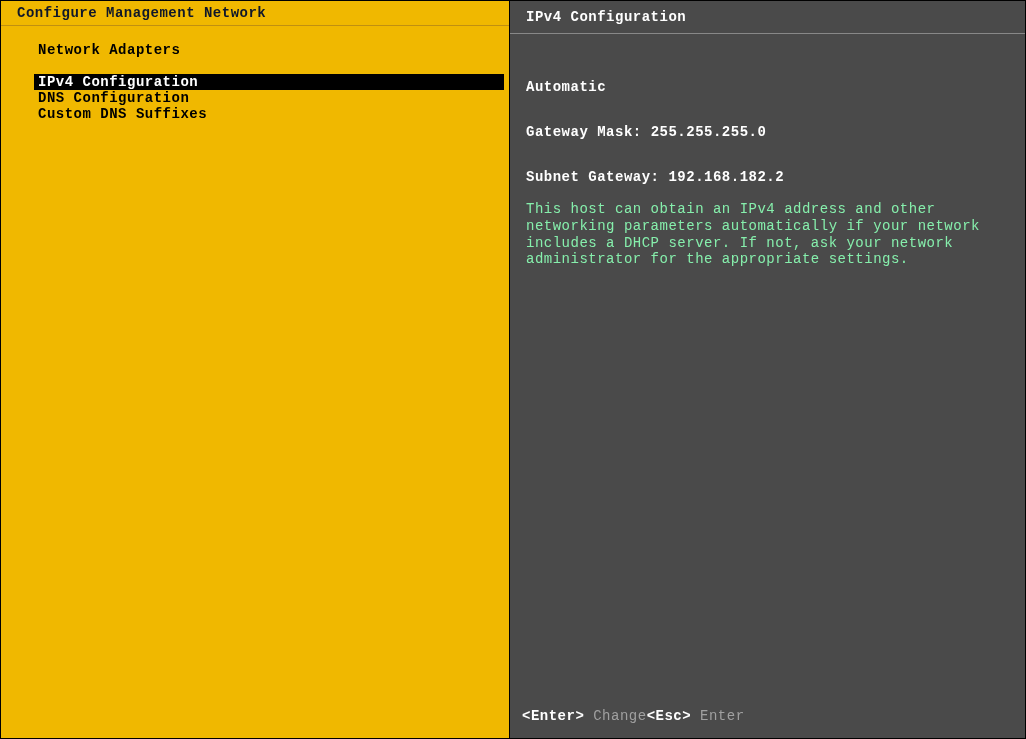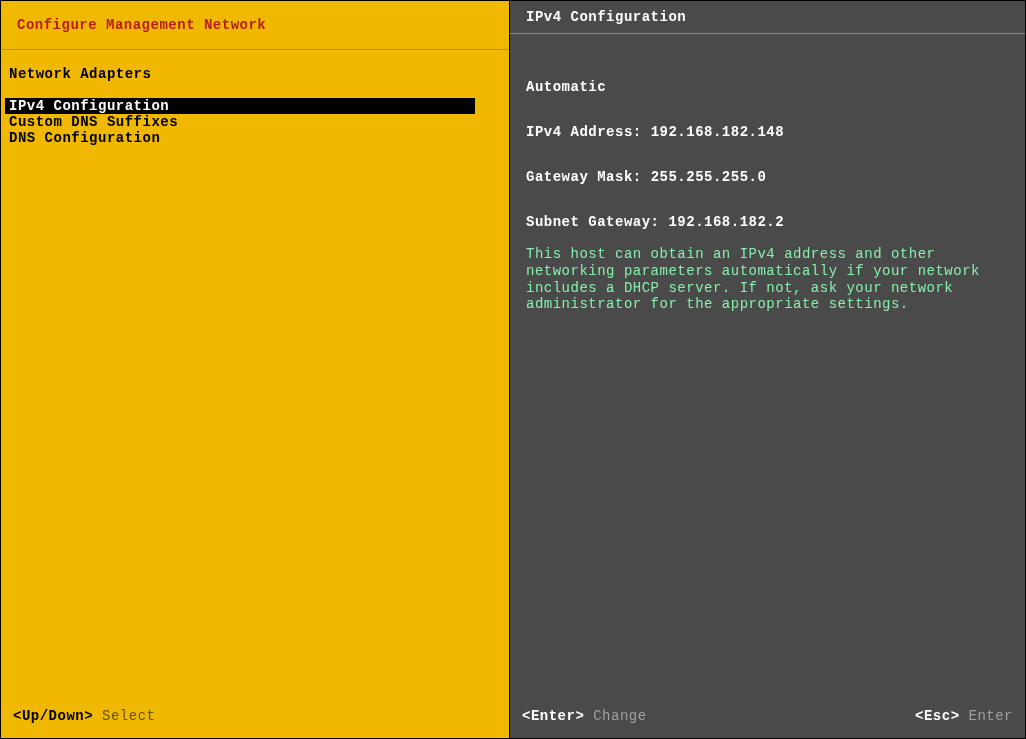--- a/index.html
+++ b/index.html
@@ -32,32 +32,32 @@
       border-right: 1px solid #000;
     }
     .right-panel {
       flex: 1;
       height: 100%;
       background: #4a4a4a;
       display: flex;
       flex-direction: column;
     }
     .left-header {
-      padding: 16px 16px;
-      color: #b91c1c;
+      padding: 4px 16px;
+      color: #0f172a;
       border-bottom: 1px solid #c09010;
     }
     .right-header {
       padding: 8px 16px;
       color: #fff;
       border-bottom: 1px solid #888;
     }
     .left-body {
       flex: 1;
-      padding: 16px 8px 8px 4px;
+      padding: 16px 8px 8px 33px;
       color: #000;
     }
     .right-body {
       flex: 1;
       padding: 16px 16px 8px 16px;
       color: #fff;
     }
     .menu-group {
       margin-bottom: 16px;
     }
@@ -84,21 +84,20 @@
       line-height: 1.2;
     }
     .left-footer {
       padding: 8px 12px 14px 12px;
       color: #000;
     }
     .right-footer {
       padding: 8px 12px 14px 12px;
       color: #fff;
       display: flex;
-      justify-content: space-between;
     }
     .footer-key {
       color: inherit;
     }
     .footer-action-left {
       color: #6a5400;
       font-weight: normal;
     }
     .footer-action-right {
       color: #a0a0a0;
@@ -110,41 +109,33 @@
 
 <div class="container">
   <div class="left-panel">
     <div class="left-header">Configure Management Network</div>
     <div class="left-body">
       <div class="menu-group">
         <div class="menu-item">Network Adapters</div>
       </div>
       <div class="menu-group">
         <div class="menu-item selected">IPv4 Configuration</div>
+        <div class="menu-item">DNS Configuration</div>
         <div class="menu-item">Custom DNS Suffixes</div>
-        <div class="menu-item">DNS Configuration</div>
       </div>
-    </div>
-    <div class="left-footer">
-      <span class="footer-key">&lt;Up/Down&gt;</span>
-      <span class="footer-action-left"> <span>Select</span></span>
     </div>
   </div>
 
   <div class="right-panel">
     <div class="right-header">IPv4 Configuration</div>
     <div class="right-body">
       <div class="info-block">
         <div class="info-line">Automatic</div>
       </div>
       <div class="info-block">
-        <div class="info-line">
-          <span>IPv4 Address:</span>
-          <span> <span>192.168.182.148</span></span>
-        </div>
         <div class="info-line">
           <span>Gateway Mask:</span>
           <span> <span>255.255.255.0</span></span>
         </div>
         <div class="info-line">
           <span>Subnet Gateway:</span>
           <span> <span>192.168.182.2</span></span>
         </div>
       </div>
       <div class="help-text">This host can obtain an IPv4 address and other networking parameters automatically if your network includes a DHCP server. If not, ask your network administrator for the appropriate settings.</div>

